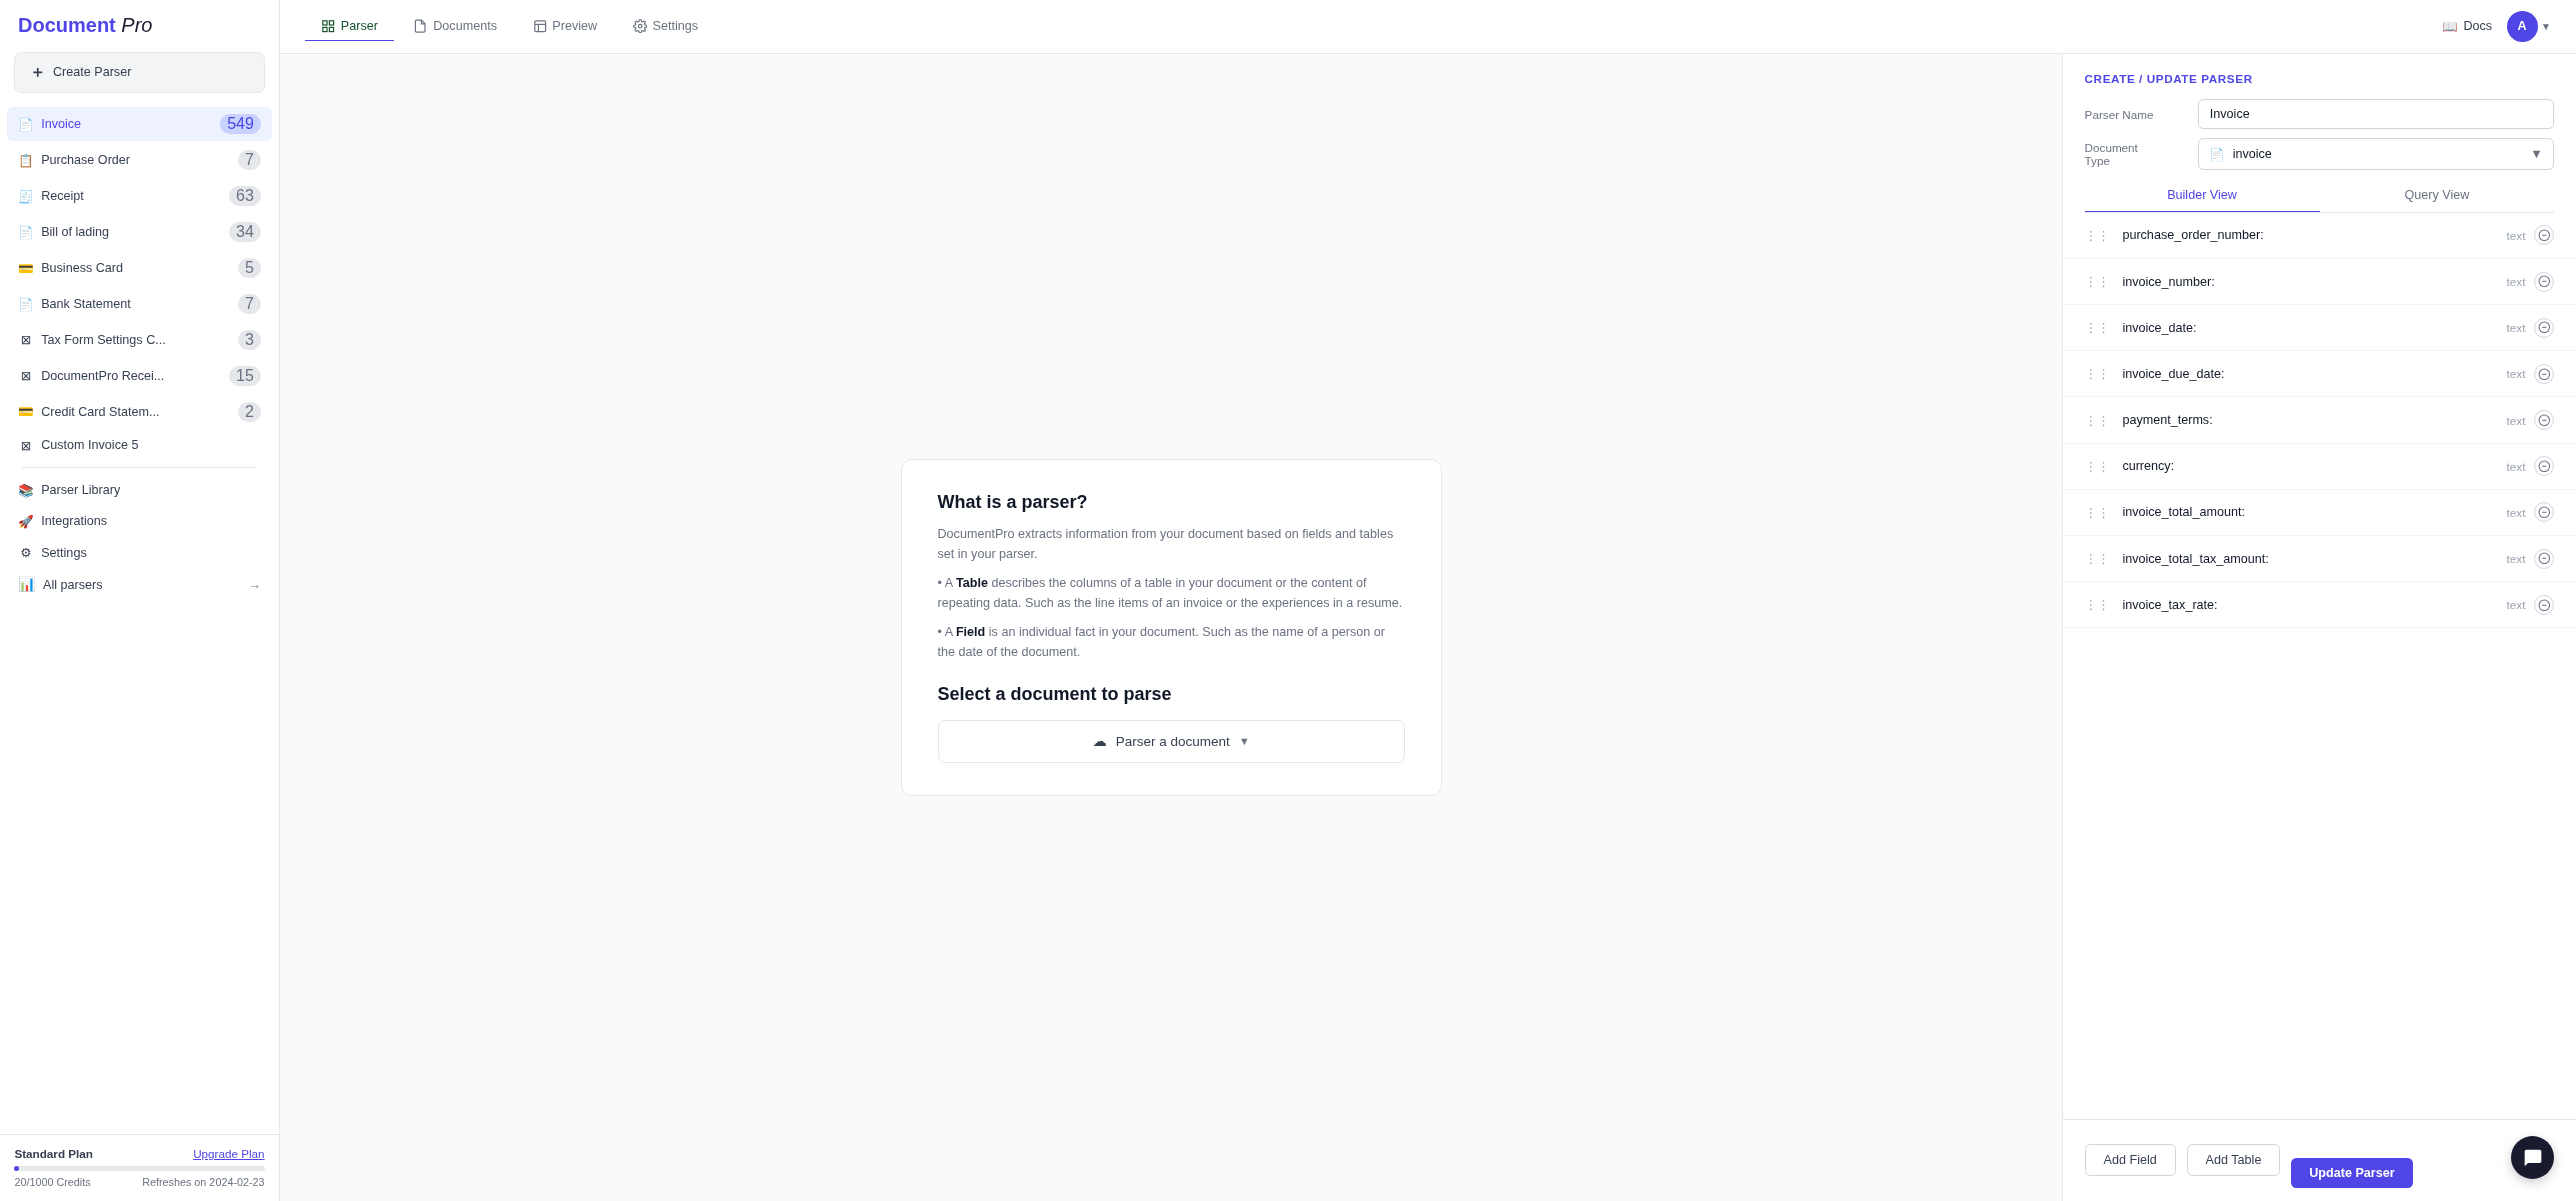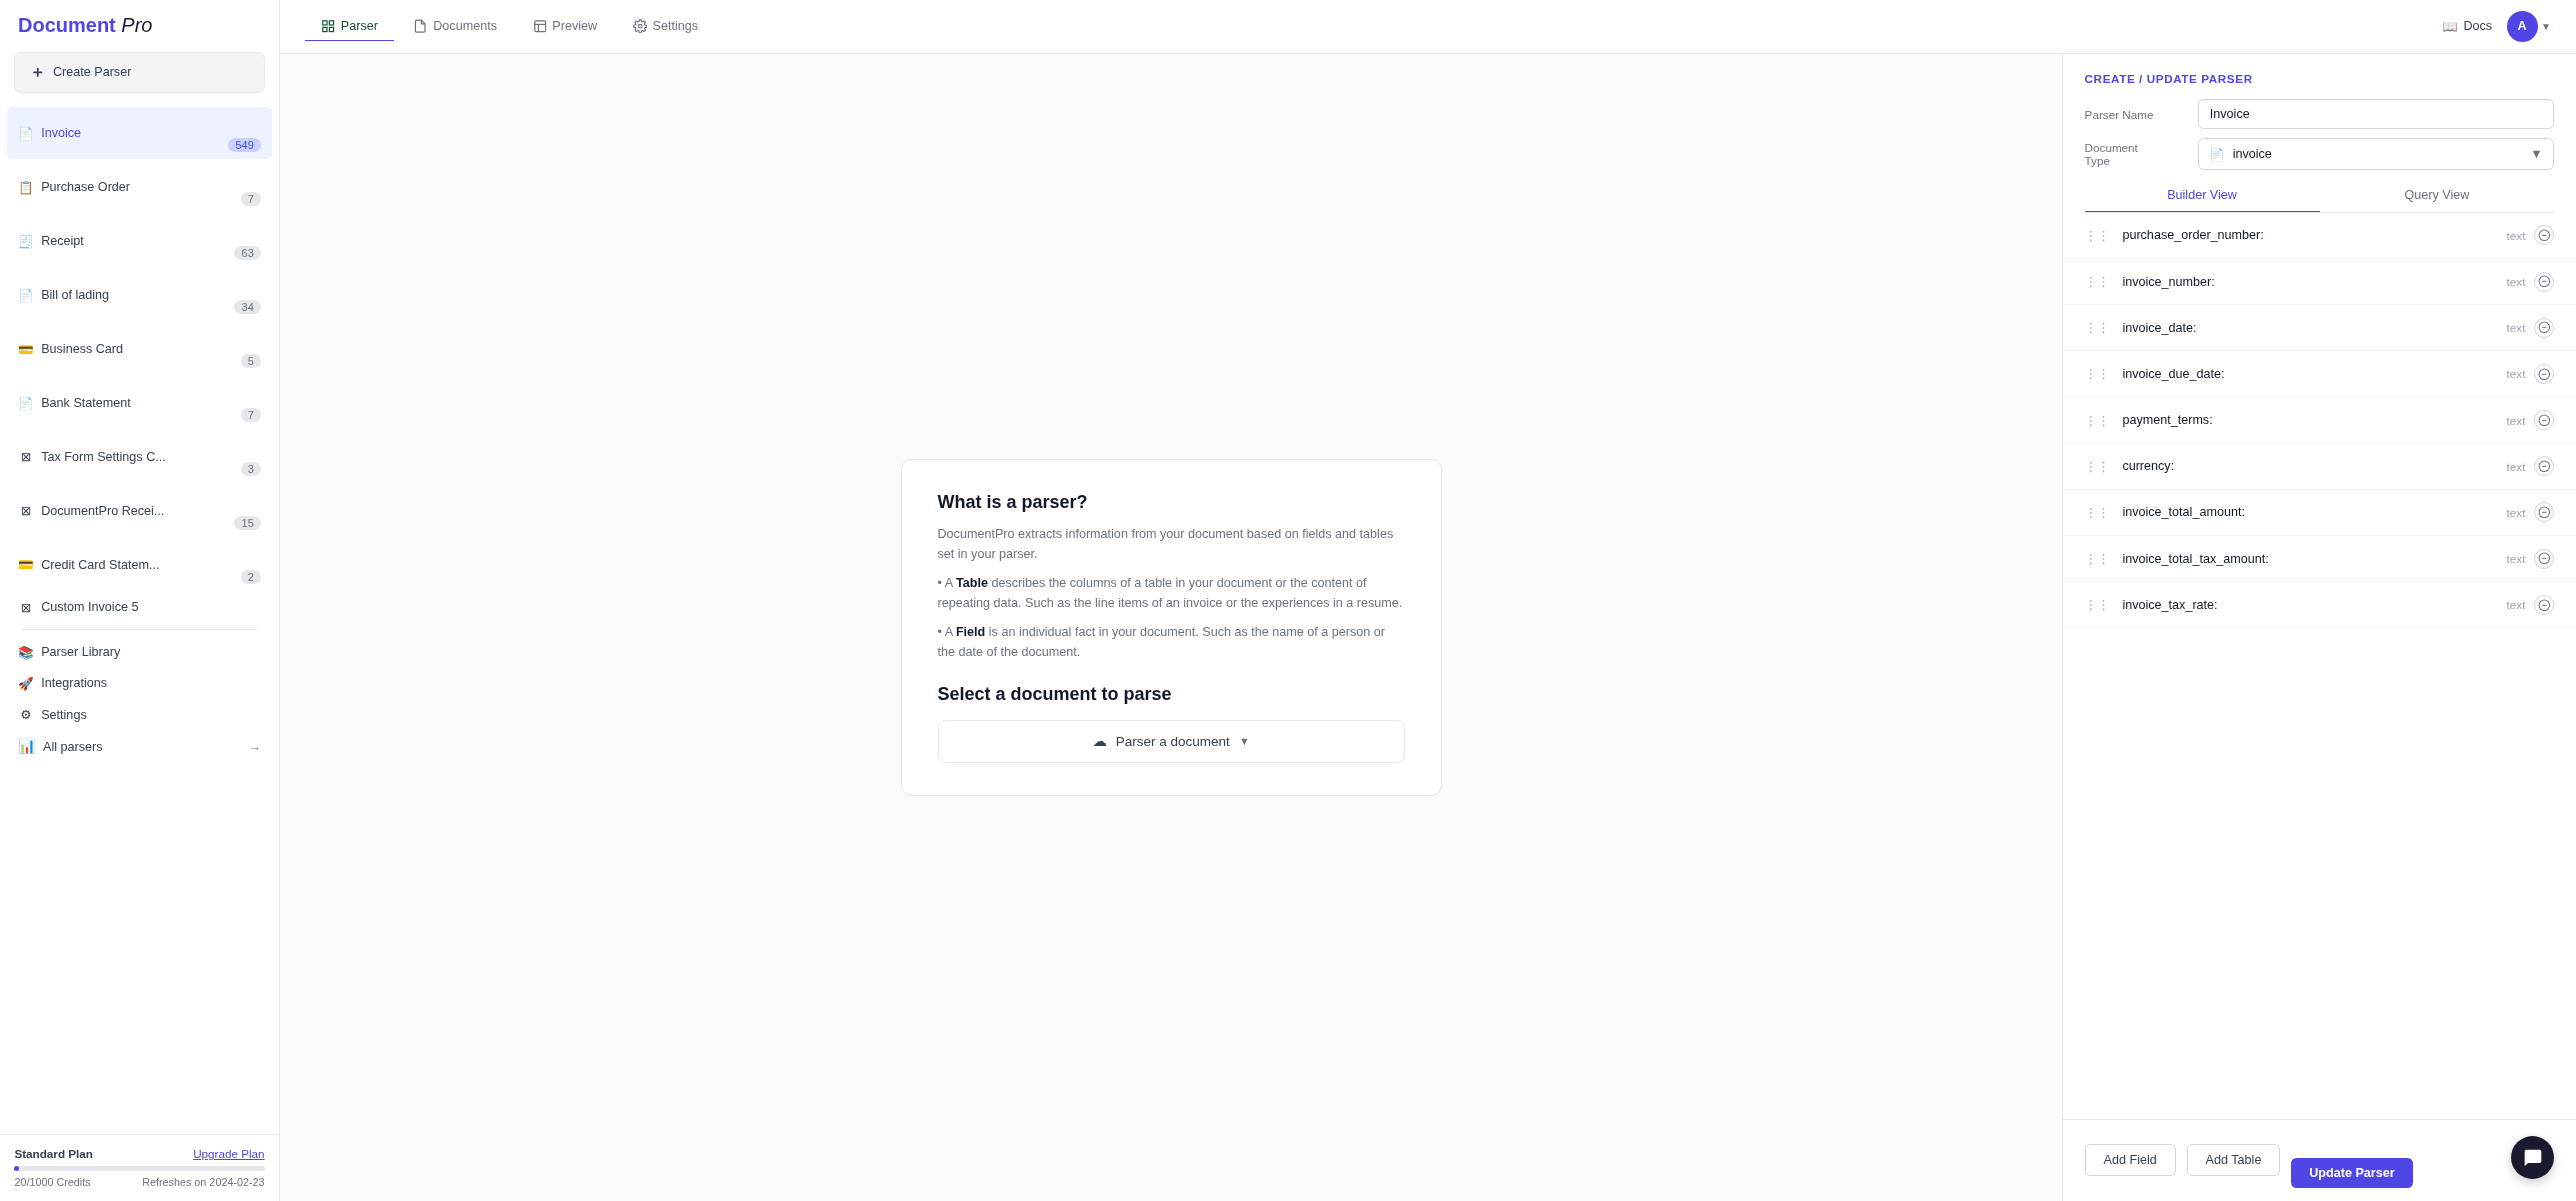--- a/index.html
+++ b/index.html
@@ -49,24 +49,23 @@
       gap: 7.2px;
       margin-bottom: 1.8px;
     }
     .sidebar-item.active { color: #4f46e5; background: #eef2ff; }
     .sidebar-item .item-icon { width: 16px; text-align: center; flex-shrink: 0; font-size: 12.6px; }
     .sidebar-item .item-label { flex: 1; font-size: 12.6px; }
     .sidebar-item .badge {
       background: #e5e7eb;
       border-radius: 901px;
       padding: 0.9px 7.2px;
-      font-size: 11px;
+      font-size: 16px;
       color: #6b7280;
       font-weight: 500;
-      margin-top: 24px;
     }
     .sidebar-item.active .badge { background: #c7d2fe; color: #4f46e5; }
 
     .sidebar-divider { border: none; border-top: 0.9px solid #e5e7eb; margin: 7.2px 14.4px; }
 
     .sidebar-item-nav {
       display: flex;
       align-items: center;
       padding: 7.2px 10.8px;
       border-radius: 5.4px;

